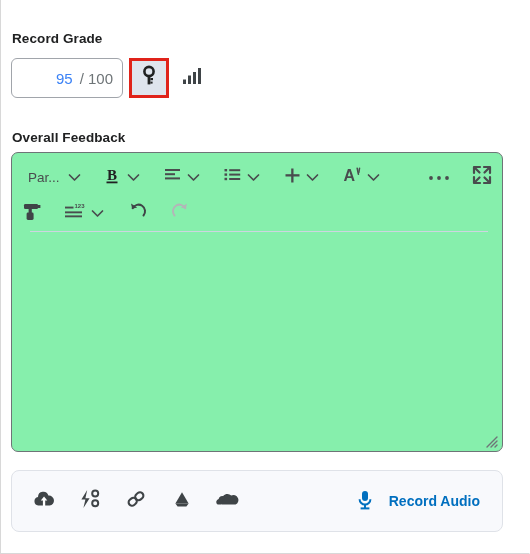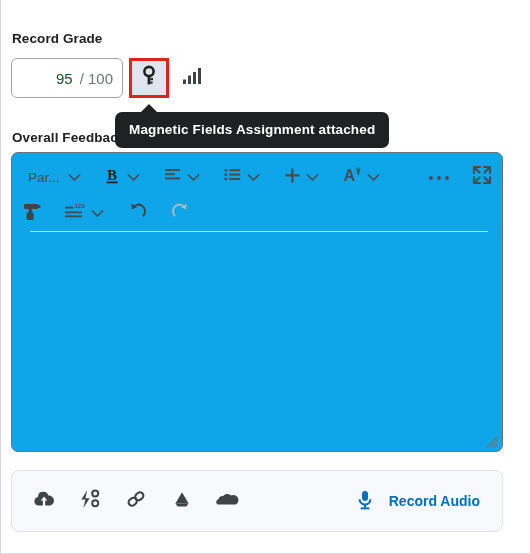--- a/index.html
+++ b/index.html
@@ -52,21 +52,21 @@
     border: 1px solid #a1a5ab;
     border-radius: 6px;
     background: #ffffff;
     display: flex;
     align-items: center;
     justify-content: flex-end;
     padding-right: 9px;
     font-size: 15px;
   }
   .grade-value {
-    color: #14532d;
+    color: #3b82f6;
   }
   .grade-denom {
     color: #6e7477;
     margin-left: 7px;
   }
   .attach-btn {
     position: relative;
     width: 40px;
     height: 40px;
     margin-left: 6px;
@@ -122,21 +122,21 @@
   
   .editor {
     position: absolute;
     left: 10px;
     top: 152px;
     width: 492px;
     height: 300px;
     box-sizing: border-box;
     border: 1px solid #6e7477;
     border-radius: 7px;
-    background: #0ea5e9;
+    background: #86efac;
     overflow: hidden;
   }
   .toolbar {
     position: relative;
     padding: 6px 6px 0 6px;
   }
   .toolbar-row {
     display: flex;
     align-items: center;
     height: 36px;
@@ -258,24 +258,20 @@
           <rect x="6" y="8.5" width="3" height="8.5" fill="#3f4447"></rect>
           <rect x="11" y="5" width="3" height="12" fill="#3f4447"></rect>
           <rect x="16" y="1" width="3" height="16" fill="#3f4447"></rect>
         </svg>
       </span>
     </div>
   </div>
 
   <div class="section-label feedback-label">Overall Feedback</div>
 
-  <div class="tooltip">
-    <div class="tooltip-arrow"></div>
-    <span>Magnetic Fields Assignment attached</span>
-  </div>
 
   <div class="editor">
 
     <div class="toolbar">
 
       <div class="toolbar-row">
 
         <div class="tb-item">
           <span class="tb-text">Par...</span>
           <span class="chev">

